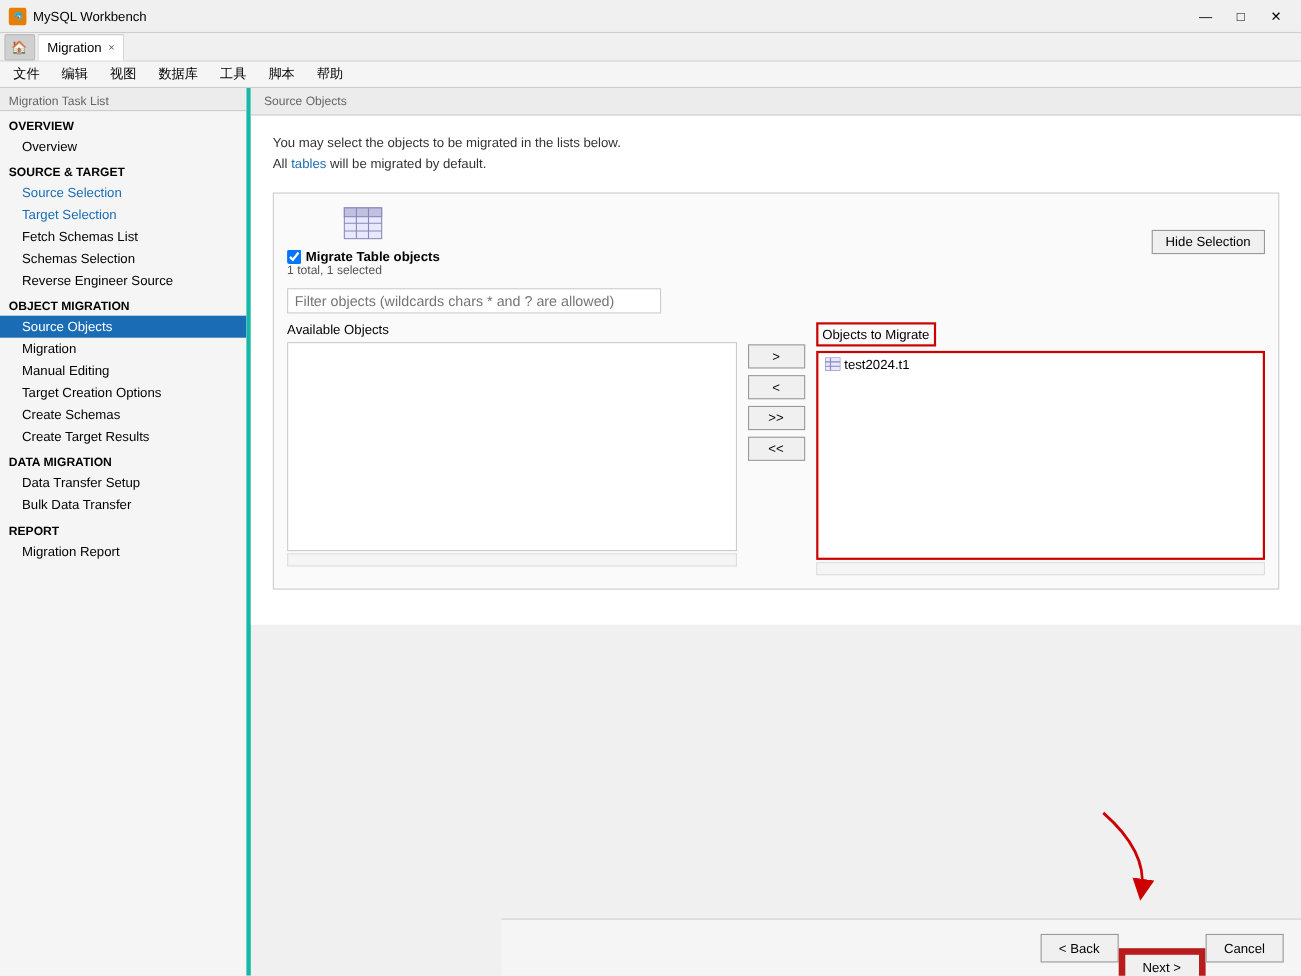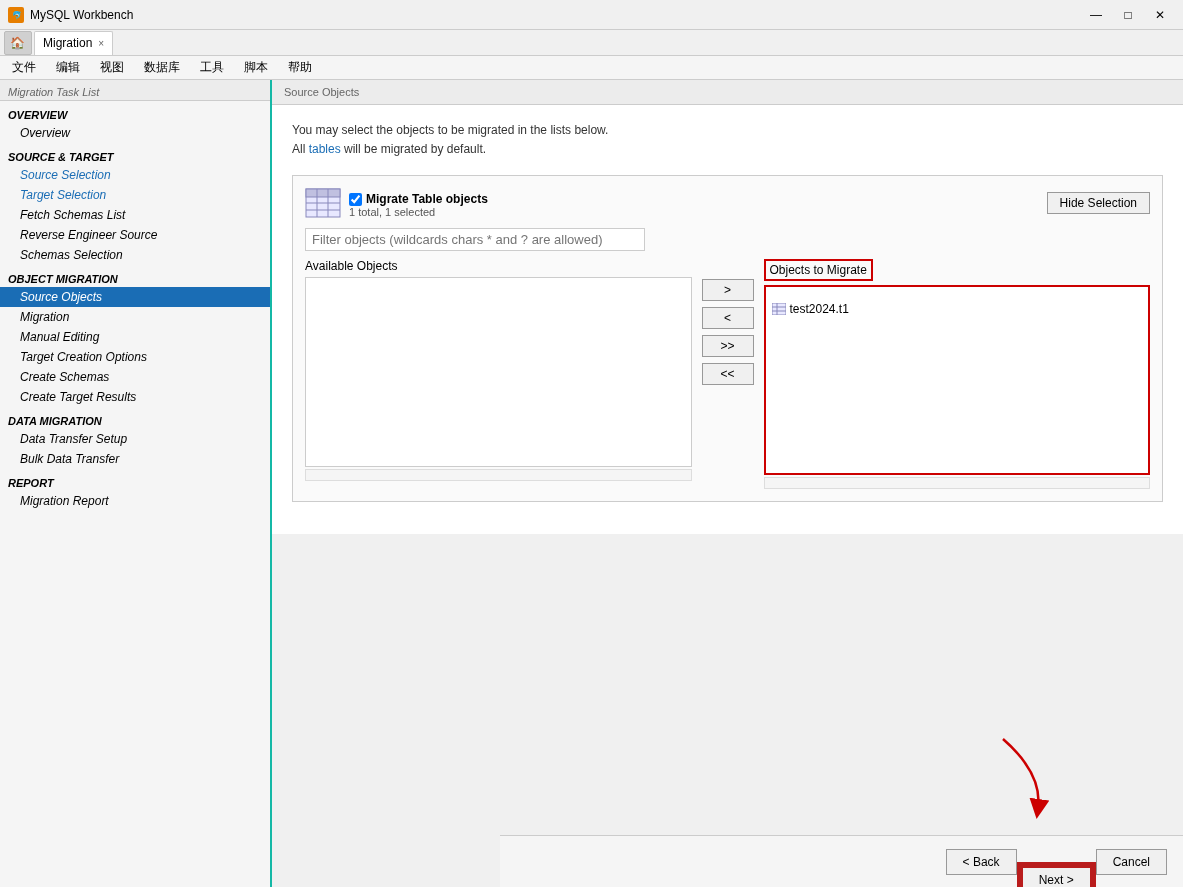--- a/index.html
+++ b/index.html
@@ -21,54 +21,54 @@
     .tab-close { font-size: 10px; color: #666; cursor: pointer; }
 
     
     .menu-bar { display: flex; align-items: center; height: 24px; padding: 0 4px; background: #f5f5f5; border-bottom: 1px solid #ccc; gap: 4px; }
     .menu-item { padding: 2px 8px; cursor: pointer; font-size: 12px; }
 
     
     .main-layout { display: flex; height: calc(887px - 30px - 26px - 24px); }
 
     
-    .sidebar { width: 272px; background: #f5f5f5; border-right: 2px solid #14b8a6; overflow-y: auto; font-style: italic; }
+    .sidebar { width: 228px; background: #f5f5f5; border-right: 4px solid #14b8a6; overflow-y: auto; }
     .sidebar-title { font-size: 11px; color: #666; padding: 6px 8px 2px 8px; background: #ececec; border-bottom: 1px solid #ccc; }
     .sidebar-section-header { font-weight: bold; font-size: 11px; padding: 8px 8px 2px 8px; color: #000; }
     .sidebar-item { padding: 3px 8px 3px 20px; font-size: 12px; cursor: pointer; color: #1a6db5; }
     .sidebar-item.active { background: #1a6db5; color: white; }
     .sidebar-item.normal { color: #000; }
 
     
     .content { flex: 1; background: white; overflow: auto; padding: 0; }
     .content-header { font-size: 11px; color: #666; padding: 6px 12px; background: #ececec; border-bottom: 1px solid #ccc; }
     .content-body { padding: 16px 20px; }
 
     .info-text { font-size: 12px; color: #333; margin-bottom: 16px; line-height: 1.6; }
     .info-text .highlight { color: #1a6db5; }
 
     
     .migration-box { border: 1px solid #ccc; padding: 12px; margin-bottom: 16px; background: #fafafa; }
     .migration-header { display: flex; align-items: center; justify-content: space-between; margin-bottom: 10px; }
-    .migration-header-left { display: flex; align-items: flex-end; gap: 8px; }
+    .migration-header-left { display: flex; align-items: center; gap: 8px; flex-direction: column; }
     .migration-icon { width: 36px; height: 30px; }
     .migration-checkbox { display: flex; align-items: center; gap: 4px; font-size: 12px; font-weight: bold; }
     .migration-checkbox input { margin: 0; }
     .migration-sub { font-size: 11px; color: #555; }
     .hide-selection-btn { padding: 3px 12px; border: 1px solid #999; background: #f0f0f0; cursor: pointer; font-size: 12px; }
 
     
     .filter-input { width: 340px; border: 1px solid #ccc; padding: 3px 6px; font-size: 13px; color: #999; margin-bottom: 8px; }
 
     
     .objects-area { display: flex; align-items: flex-start; gap: 0; }
     .objects-list-container { flex: 1; }
     .objects-list-label { font-size: 12px; margin-bottom: 4px; }
     .objects-list { border: 1px solid #ccc; height: 190px; background: white; overflow-y: auto; }
-    .objects-list-item { display: flex; align-items: center; gap: 4px; padding: 15px 6px; font-size: 12px; cursor: pointer; }
+    .objects-list-item { display: flex; align-items: center; gap: 4px; padding: 3px 6px; font-size: 12px; cursor: pointer; }
 
     
     .transfer-buttons { display: flex; flex-direction: column; align-items: center; justify-content: center; gap: 6px; padding: 0 10px; margin-top: 20px; }
     .transfer-btn { width: 52px; padding: 3px 8px; border: 1px solid #999; background: #f0f0f0; cursor: pointer; font-size: 12px; text-align: center; }
 
     
     .objects-to-migrate { border: 2px solid #cc0000 !important; }
 
     
     .objects-list::-webkit-scrollbar { width: 8px; }
@@ -134,22 +134,22 @@
   <div class="sidebar">
     <div class="sidebar-title">Migration Task List</div>
 
     <div class="sidebar-section-header">OVERVIEW</div>
     <div class="sidebar-item normal">Overview</div>
 
     <div class="sidebar-section-header">SOURCE &amp; TARGET</div>
     <div class="sidebar-item">Source Selection</div>
     <div class="sidebar-item">Target Selection</div>
     <div class="sidebar-item normal">Fetch Schemas List</div>
+    <div class="sidebar-item normal">Schemas Selection</div>
     <div class="sidebar-item normal">Reverse Engineer Source</div>
-    <div class="sidebar-item normal">Schemas Selection</div>
 
     <div class="sidebar-section-header">OBJECT MIGRATION</div>
     <div class="sidebar-item active">Source Objects</div>
     <div class="sidebar-item normal">Migration</div>
     <div class="sidebar-item normal">Manual Editing</div>
     <div class="sidebar-item normal">Target Creation Options</div>
     <div class="sidebar-item normal">Create Schemas</div>
     <div class="sidebar-item normal">Create Target Results</div>
 
     <div class="sidebar-section-header">DATA MIGRATION</div>

